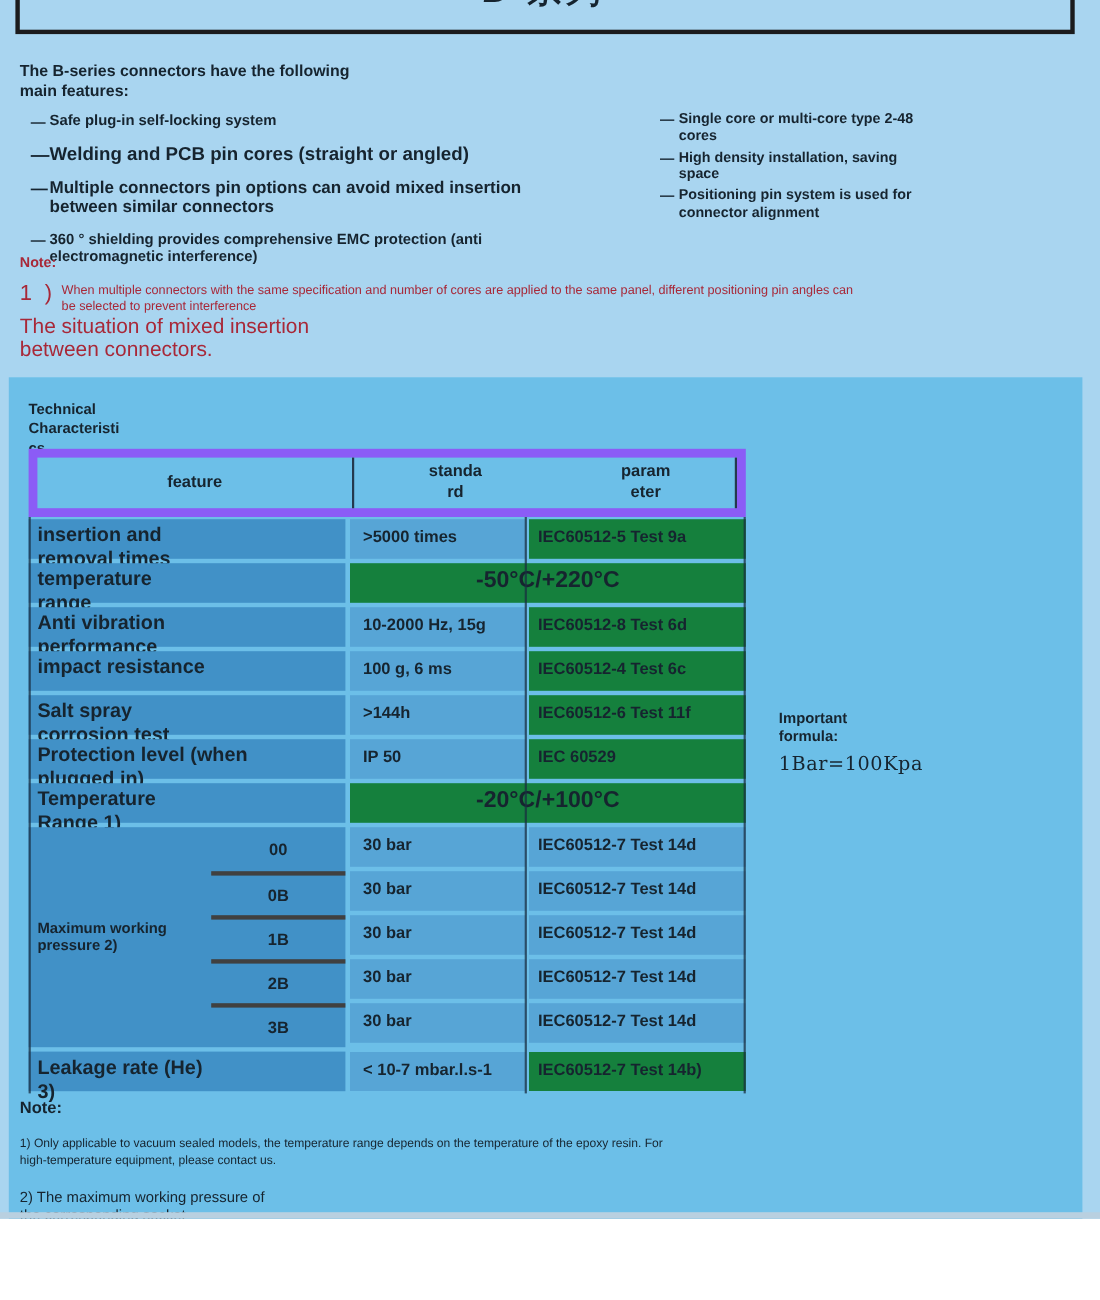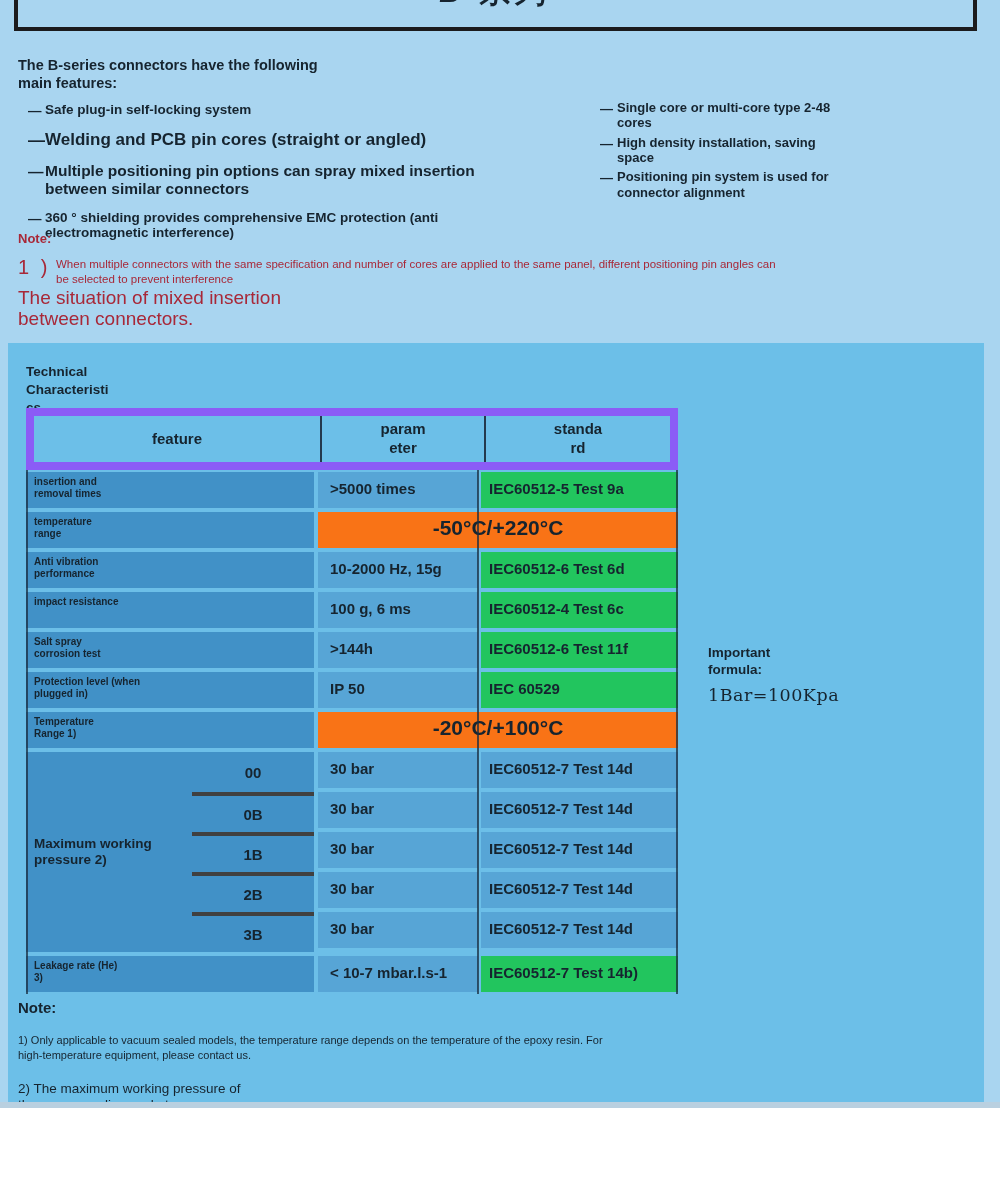--- a/index.html
+++ b/index.html
@@ -53,26 +53,26 @@
       font-size:15px; font-weight:600; line-height:1.25; box-sizing:border-box;}
   .th1{width:288px; border-right:2px solid #24394d;}
   .th2{width:164px; border-right:2px solid #24394d;}
   .th3{flex:1;}
   .tbody{margin-top:2px;}
   .vline{position:absolute; width:2px; top:62px; height:524px; background:rgba(26,46,64,.75);}
   .vl-l{left:0;} .vl-m{left:451px;} .vl-r{left:650px;}
 
   .trow{display:flex; margin-bottom:4px;}
   .c-feat{width:288px; box-sizing:border-box; background:#4191c7; height:36px;
-          font-size:10px; font-weight:600; line-height:1.2; padding:4px 0 0 8px;}
+          font-size:18px; font-weight:600; line-height:1.2; padding:4px 0 0 8px;}
   .c-param{width:164px; box-sizing:border-box; background:#57a5d6; height:36px;
            font-size:15px; font-weight:700; padding:8px 0 0 12px; border-left:4px solid rgba(0,0,0,0); background-clip:padding-box;}
-  .c-std{width:200px; box-sizing:border-box; background:#22c55e; height:36px;
+  .c-std{width:200px; box-sizing:border-box; background:#15803d; height:36px;
          font-size:15px; font-weight:600; padding:8px 0 0 8px; border-left:3px solid rgba(0,0,0,0); background-clip:padding-box;}
-  .c-merged{width:364px; box-sizing:border-box; background:#f97316; height:36px;
+  .c-merged{width:364px; box-sizing:border-box; background:#15803d; height:36px;
             font-size:21px; font-weight:600; text-align:center; padding-top:4px;
             border-left:4px solid rgba(0,0,0,0); background-clip:padding-box;}
 
   
   .p-block{display:flex; margin-bottom:4px;}
   .p-left{width:288px; background:#4191c7; display:flex; box-sizing:border-box;}
   .p-label{width:158px; flex:0 0 158px; align-self:center; font-size:13.5px; font-weight:600;
            line-height:1.2; padding-left:8px;}
   .p-codes{flex:1; display:flex; flex-direction:column;}
   .p-code{height:40px; box-sizing:border-box; display:flex; align-items:center; justify-content:center;
@@ -115,21 +115,21 @@
     <div class="feat-item">
       <span class="dash">—</span>
       <span class="pre">Safe plug-in self-locking system</span>
     </div>
     <div class="feat-item">
       <span class="dash">—</span>
       <span class="pre">Welding and PCB pin cores (straight or angled)</span>
     </div>
     <div class="feat-item">
       <span class="dash">—</span>
-      <span class="pre">Multiple positioning pin options can spray mixed insertion
+      <span class="pre">Multiple connectors pin options can avoid mixed insertion
 between similar connectors</span>
     </div>
     <div class="feat-item">
       <span class="dash">—</span>
       <span class="pre">360 ° shielding provides comprehensive EMC protection (anti
 electromagnetic interference)</span>
     </div>
   </div>
 
   <div class="feat-col feat-right">
@@ -162,45 +162,45 @@
   </div>
 
   <div class="panel">
     <div class="sec-title pre">Technical
 Characteristi
 cs</div>
 
     <div class="ttable">
       <div class="thead">
         <div class="th th1">feature</div>
+        <div class="th th3 pre">standa
+rd</div>
         <div class="th th2 pre">param
 eter</div>
-        <div class="th th3 pre">standa
-rd</div>
       </div>
 
       <div class="tbody">
         <div class="trow">
           <div class="c-feat pre">insertion and
 removal times</div>
           <div class="c-param">&gt;5000 times</div>
           <div class="c-std">IEC60512-5 Test 9a</div>
         </div>
 
         <div class="trow">
           <div class="c-feat pre">temperature
 range</div>
           <div class="c-merged">-50°C/+220°C</div>
         </div>
 
         <div class="trow">
           <div class="c-feat pre">Anti vibration
 performance</div>
           <div class="c-param">10-2000 Hz, 15g</div>
-          <div class="c-std">IEC60512-6 Test 6d</div>
+          <div class="c-std">IEC60512-8 Test 6d</div>
         </div>
 
         <div class="trow">
           <div class="c-feat pre">impact resistance</div>
           <div class="c-param">100 g, 6 ms</div>
           <div class="c-std">IEC60512-4 Test 6c</div>
         </div>
 
         <div class="trow">
           <div class="c-feat pre">Salt spray

